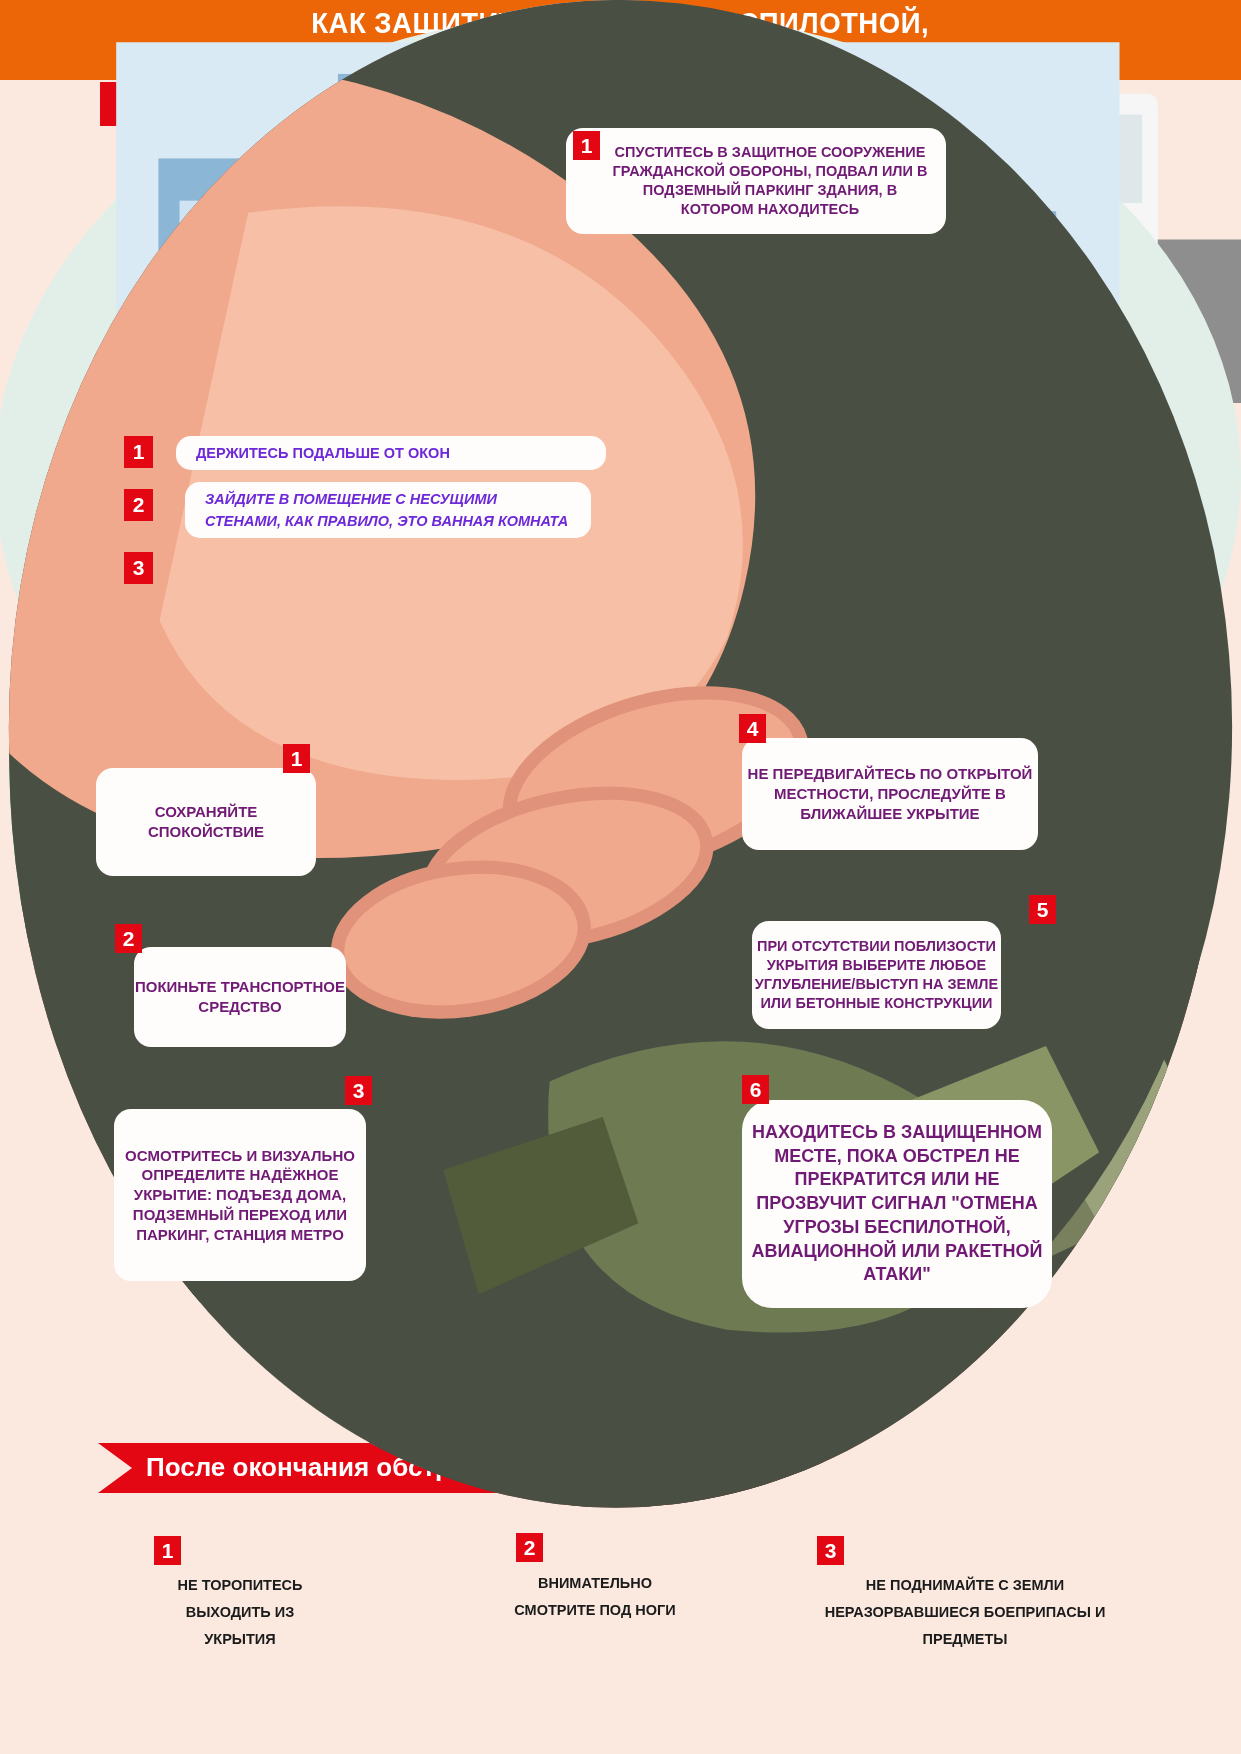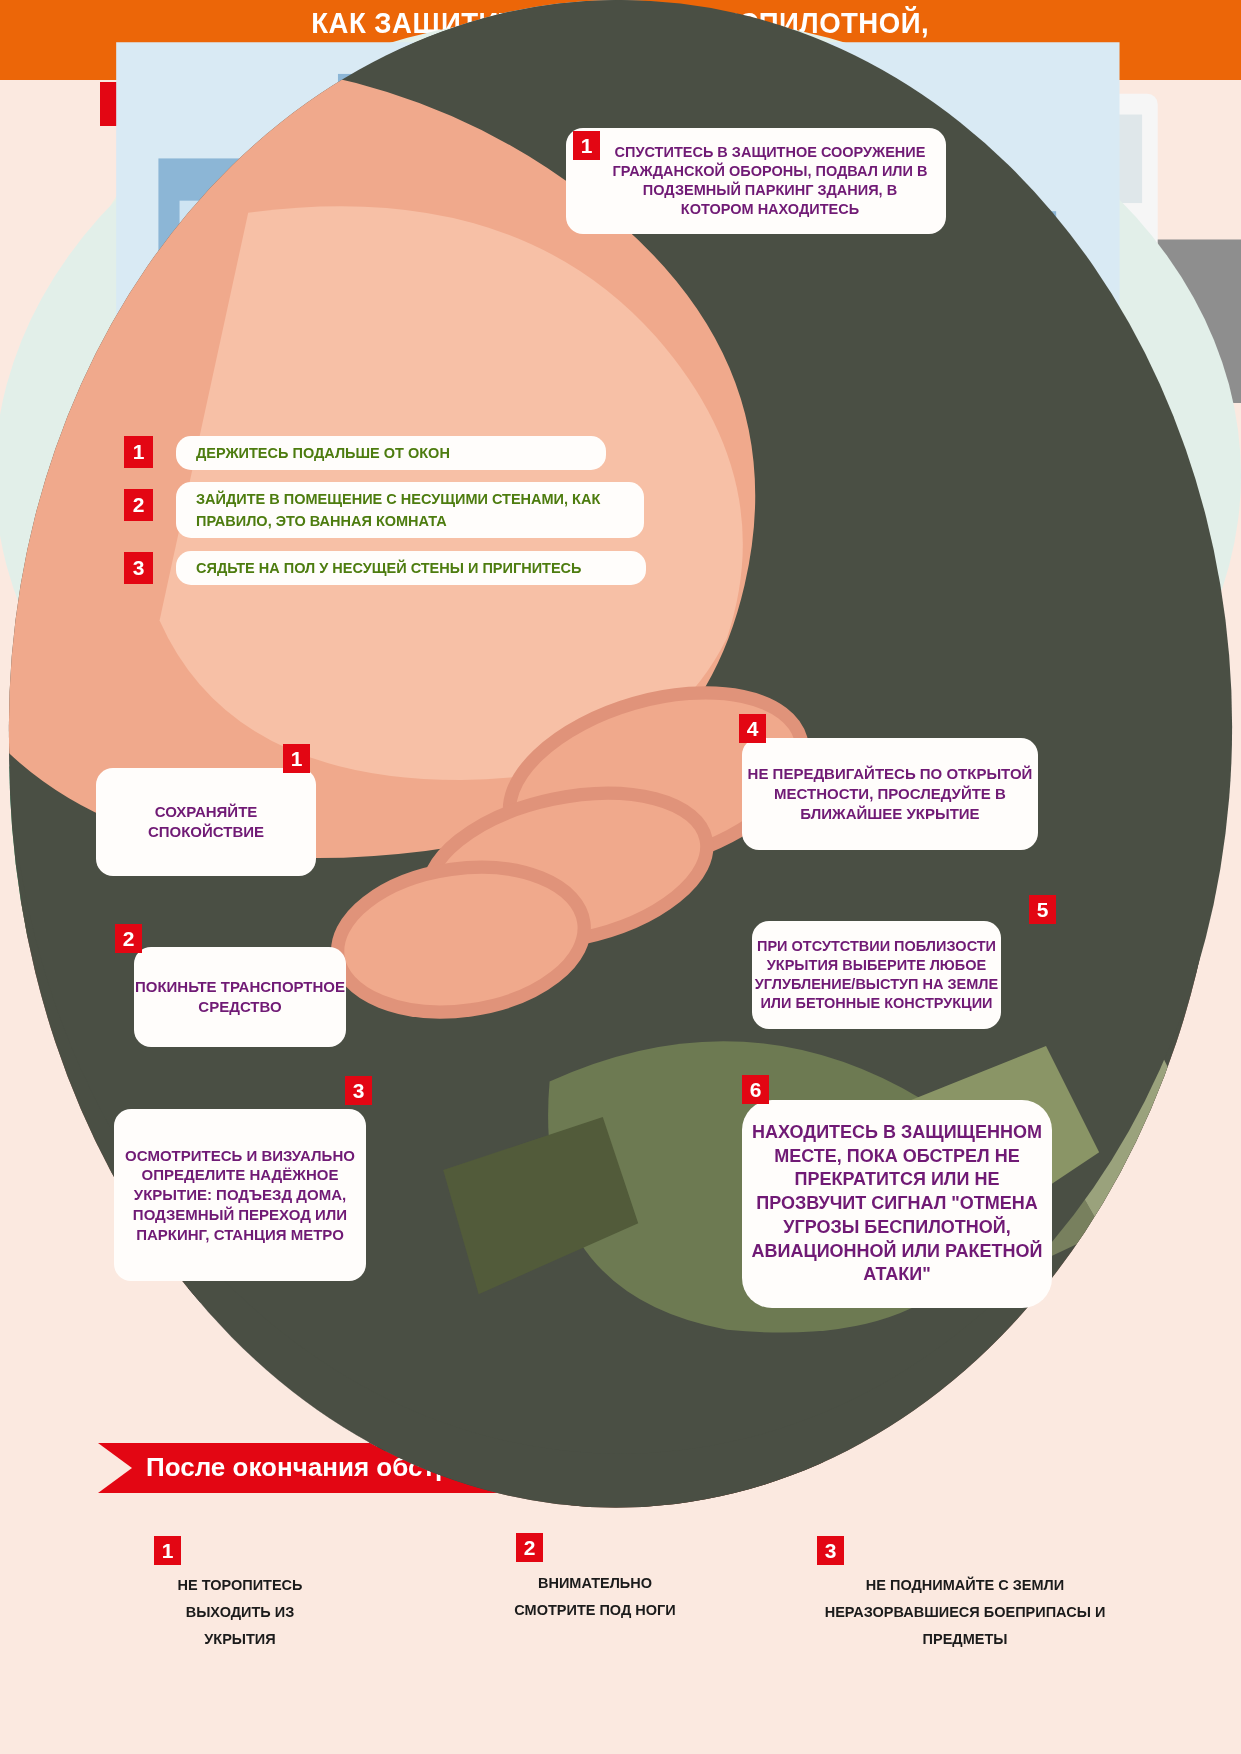--- a/index.html
+++ b/index.html
@@ -67,25 +67,25 @@
     line-height: 1.32; z-index: 3;
   }
 
   
   #card-b1 { left: 566px; top: 128px; width: 380px; height: 106px; font-size: 14.5px;
              padding: 0 16px 0 44px; }
 
   
   .row-card {
     position: absolute; background: #fffdfb; border-radius: 15px;
-    color: #4d7c0f; font-weight: bold; display: flex; align-items: center;
+    color: #6d28d9; font-weight: bold; display: flex; align-items: center;
     text-align: left; font-size: 14.5px; padding: 0 20px; line-height: 1.55; z-index: 3;
   }
   #row-1 { left: 176px; top: 436px; width: 430px; height: 34px; }
-  #row-2 { left: 176px; top: 482px; width: 468px; height: 56px; }
+  #row-2 { left: 185px; top: 482px; width: 406px; height: 56px; font-style: italic; }
   #row-3 { left: 176px; top: 551px; width: 470px; height: 34px; }
 
   
   #card-t1 { left: 96px; top: 768px; width: 220px; height: 108px; font-size: 15px; }
   #card-t2 { left: 134px; top: 947px; width: 212px; height: 100px; font-size: 15px; }
   #card-t3 { left: 114px; top: 1109px; width: 252px; height: 172px; font-size: 15px; }
   #card-t4 { left: 742px; top: 738px; width: 296px; height: 112px; font-size: 15px; }
   #card-t5 { left: 752px; top: 921px; width: 249px; height: 108px; font-size: 14.5px; }
   #card-t6 { left: 742px; top: 1100px; width: 310px; height: 208px; font-size: 18px; border-radius: 30px; }
 
@@ -234,21 +234,20 @@
     <ellipse cx="185" cy="222" rx="172" ry="11" fill="#dcebe9"></ellipse>
   </svg>
 
   <div class="num" id="num-r1">1</div>
   <div class="row-card" id="row-1">ДЕРЖИТЕСЬ ПОДАЛЬШЕ ОТ ОКОН</div>
 
   <div class="num" id="num-r2">2</div>
   <div class="row-card" id="row-2">ЗАЙДИТЕ В ПОМЕЩЕНИЕ С НЕСУЩИМИ СТЕНАМИ, КАК ПРАВИЛО, ЭТО ВАННАЯ КОМНАТА</div>
 
   <div class="num" id="num-r3">3</div>
-  <div class="row-card" id="row-3">СЯДЬТЕ НА ПОЛ У НЕСУЩЕЙ СТЕНЫ И ПРИГНИТЕСЬ</div>
 
   <div class="ribbon notch-right notch-left" id="banner-transport">
     <span class="rb-txt">Если вы в транспорте или на улице</span>
   </div>
 
   <svg class="ill" id="ill-woman" viewBox="0 0 230 200">
     <ellipse cx="112" cy="78" rx="78" ry="70" fill="#dfe9cf"></ellipse>
     <g stroke="#fff" stroke-width="5" stroke-linecap="round">
       <path d="M46 28 l-10 -16"></path>
         <path d="M70 14 l-4 -14"></path>

